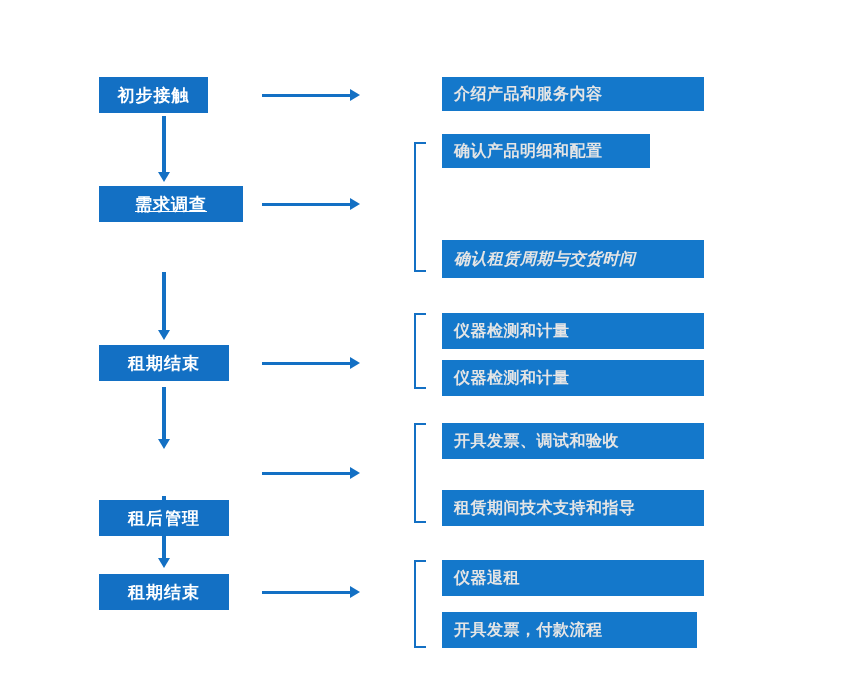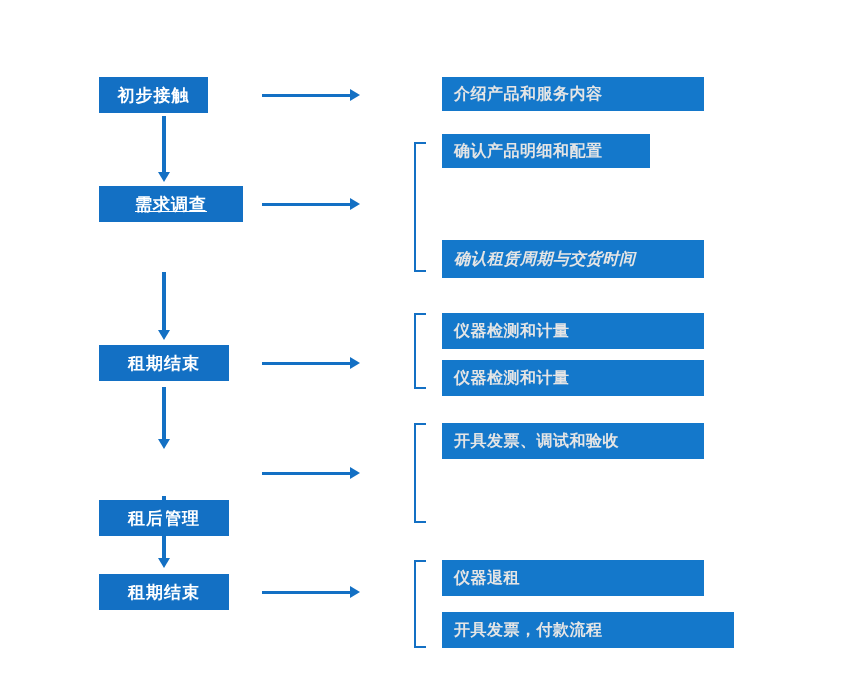--- a/index.html
+++ b/index.html
@@ -168,17 +168,18 @@
 
   <div class="detail-box" style="left:442px; top:77px; width:262px; height:34px;">介绍产品和服务内容</div>
 
   <div class="detail-box" style="left:442px; top:134px; width:208px; height:34px;">确认产品明细和配置</div>
   <div class="detail-box" style="left:442px; top:240px; width:262px; height:38px;font-style:italic;">确认租赁周期与交货时间</div>
 
   <div class="detail-box" style="left:442px; top:313px; width:262px; height:36px;">仪器检测和计量</div>
   <div class="detail-box" style="left:442px; top:360px; width:262px; height:36px;">仪器检测和计量</div>
 
   <div class="detail-box" style="left:442px; top:423px; width:262px; height:36px;">开具发票、调试和验收</div>
+  <div class="detail-box" style="left:442px; top:490px; width:262px; height:36px;">租赁期间技术支持和指导</div>
 
   <div class="detail-box" style="left:442px; top:560px; width:262px; height:36px;">仪器退租</div>
-  <div class="detail-box" style="left:442px; top:612px; width:292px; height:36px;">开具发票，付款流程</div>
+  <div class="detail-box" style="left:442px; top:612px; width:255px; height:36px;">开具发票，付款流程</div>
 
 </div>
 
 </body></html>

